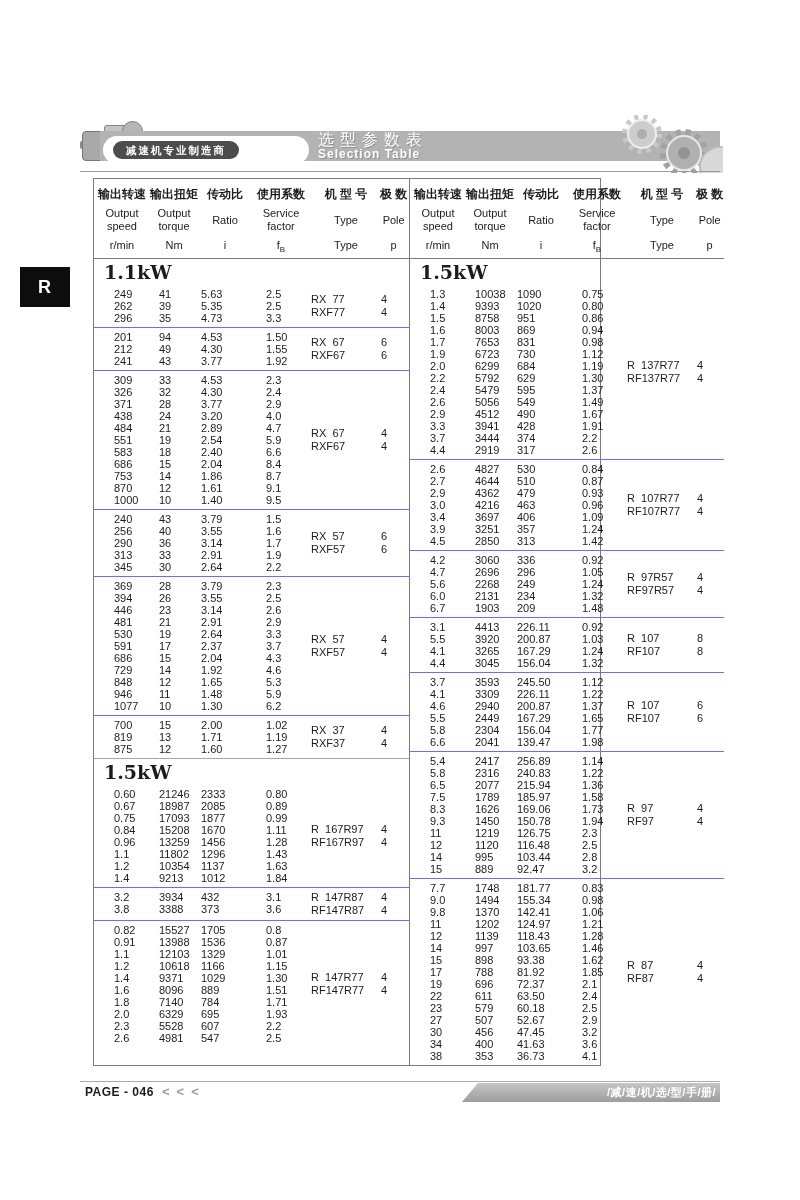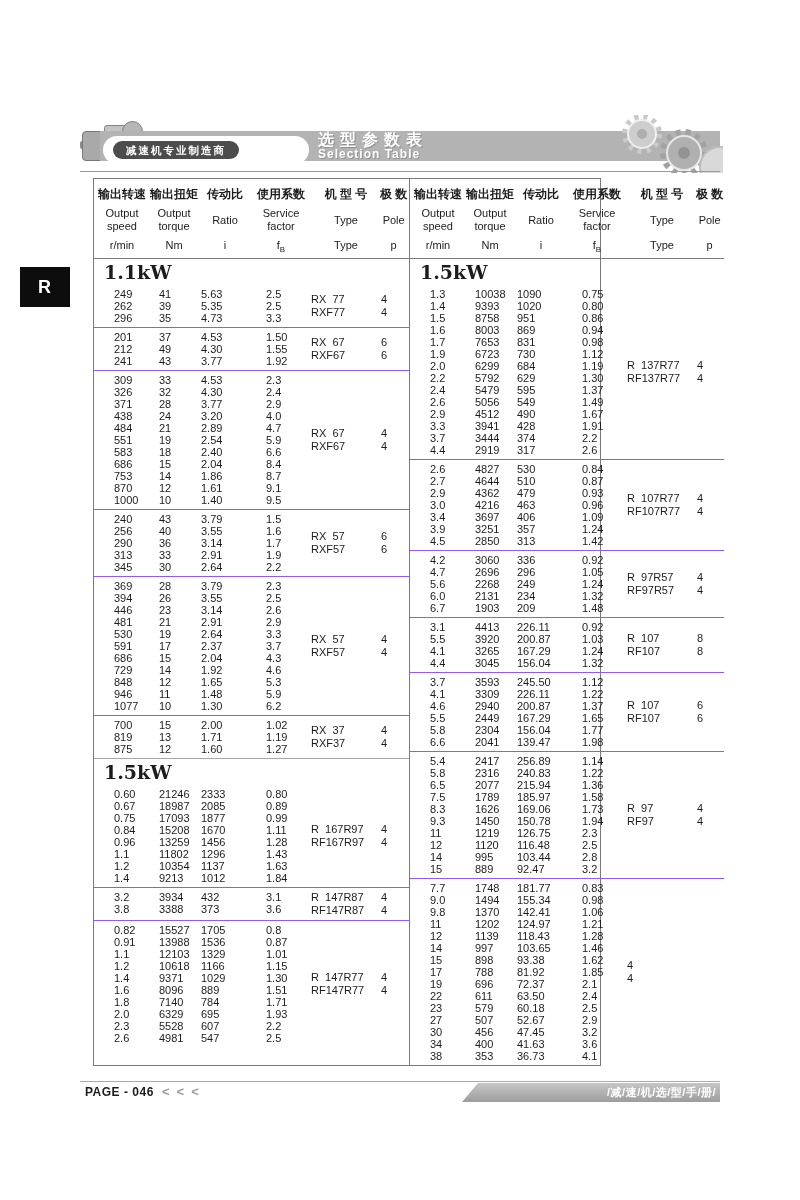--- a/index.html
+++ b/index.html
@@ -11,21 +11,21 @@
   .banner-gears{position:absolute;left:608px;top:101px;width:115px;height:58px;}
   .machine{position:absolute;left:80px;top:101px;width:64px;height:48px;}
   .machine .m-body{position:absolute;left:2px;top:16px;width:28px;height:28px;background:#a9a9a9;border:1px solid #777;border-radius:4px;}
   .machine .m-mid{position:absolute;left:24px;top:10px;width:24px;height:24px;background:#c4c4c4;border:1px solid #858585;border-radius:3px;}
   .machine .m-motor{position:absolute;left:42px;top:6px;width:19px;height:19px;background:#b6b6b6;border:1px solid #7d7d7d;border-radius:50%;}
   .machine .m-shaft{position:absolute;left:0px;top:26px;width:8px;height:8px;background:#8b8b8b;border-radius:2px;}
   .badge-halo{position:absolute;left:103px;top:122px;width:206px;height:28px;background:#ffffff;border-radius:14px;}
   .badge{position:absolute;left:113px;top:127px;height:18px;line-height:18px;padding:0 13px;
          background:#4c4c4c;color:#fff;border-radius:10px;font-size:10.5px;font-weight:bold;letter-spacing:2px;white-space:nowrap;}
   .banner-titles{position:absolute;left:318px;top:118px;color:#ffffff;}
-  .title-cn{font-size:16px;font-weight:bold;letter-spacing:6px;line-height:16px;text-shadow:1px 1px 0 #8f8f8f;}
+  .title-cn{font-size:16px;font-weight:normal;letter-spacing:6px;line-height:16px;text-shadow:1px 1px 0 #8f8f8f;}
   .title-en{font-size:12px;font-weight:bold;letter-spacing:1px;line-height:13px;text-shadow:1px 1px 0 #8f8f8f;}
   .top-rule{position:absolute;left:80px;top:157px;width:640px;height:1px;background:#9b9b9b;}
 
   
   .side-tab{position:absolute;left:20px;top:253px;width:50px;height:40px;background:#0d0d0d;color:#fff;
             font-size:18px;font-weight:bold;text-align:center;line-height:40px;letter-spacing:1px;}
 
   
   .table-frame{position:absolute;left:93px;top:164px;width:508px;height:888px;border:1px solid #7a7a7a;
                box-sizing:border-box;display:flex;background:#fff;}
@@ -155,21 +155,21 @@
               <div class="pole-line">4</div>
             </div>
           </div>
           <div class="group">
             <div class="gcell num-col">
               <div class="val">201</div>
               <div class="val">212</div>
               <div class="val">241</div>
             </div>
             <div class="gcell num-col">
-              <div class="val">37</div>
+              <div class="val">94</div>
               <div class="val">49</div>
               <div class="val">43</div>
             </div>
             <div class="gcell num-col">
               <div class="val">4.53</div>
               <div class="val">4.30</div>
               <div class="val">3.77</div>
             </div>
             <div class="gcell num-col">
               <div class="val">1.50</div>
@@ -903,20 +903,24 @@
               <div class="val">1.62</div>
               <div class="val">1.85</div>
               <div class="val">2.1</div>
               <div class="val">2.4</div>
               <div class="val">2.5</div>
               <div class="val">2.9</div>
               <div class="val">3.2</div>
               <div class="val">3.6</div>
               <div class="val">4.1</div>
             </div>
+            <div class="gcell type-cell">
+              <div class="type-line">R  87</div>
+              <div class="type-line">RF87</div>
+            </div>
             <div class="gcell pole-cell">
               <div class="pole-line">4</div>
               <div class="pole-line">4</div>
             </div>
           </div>
         </div>
     </div>
   </div>
 
   <div class="footer-rule"></div>

